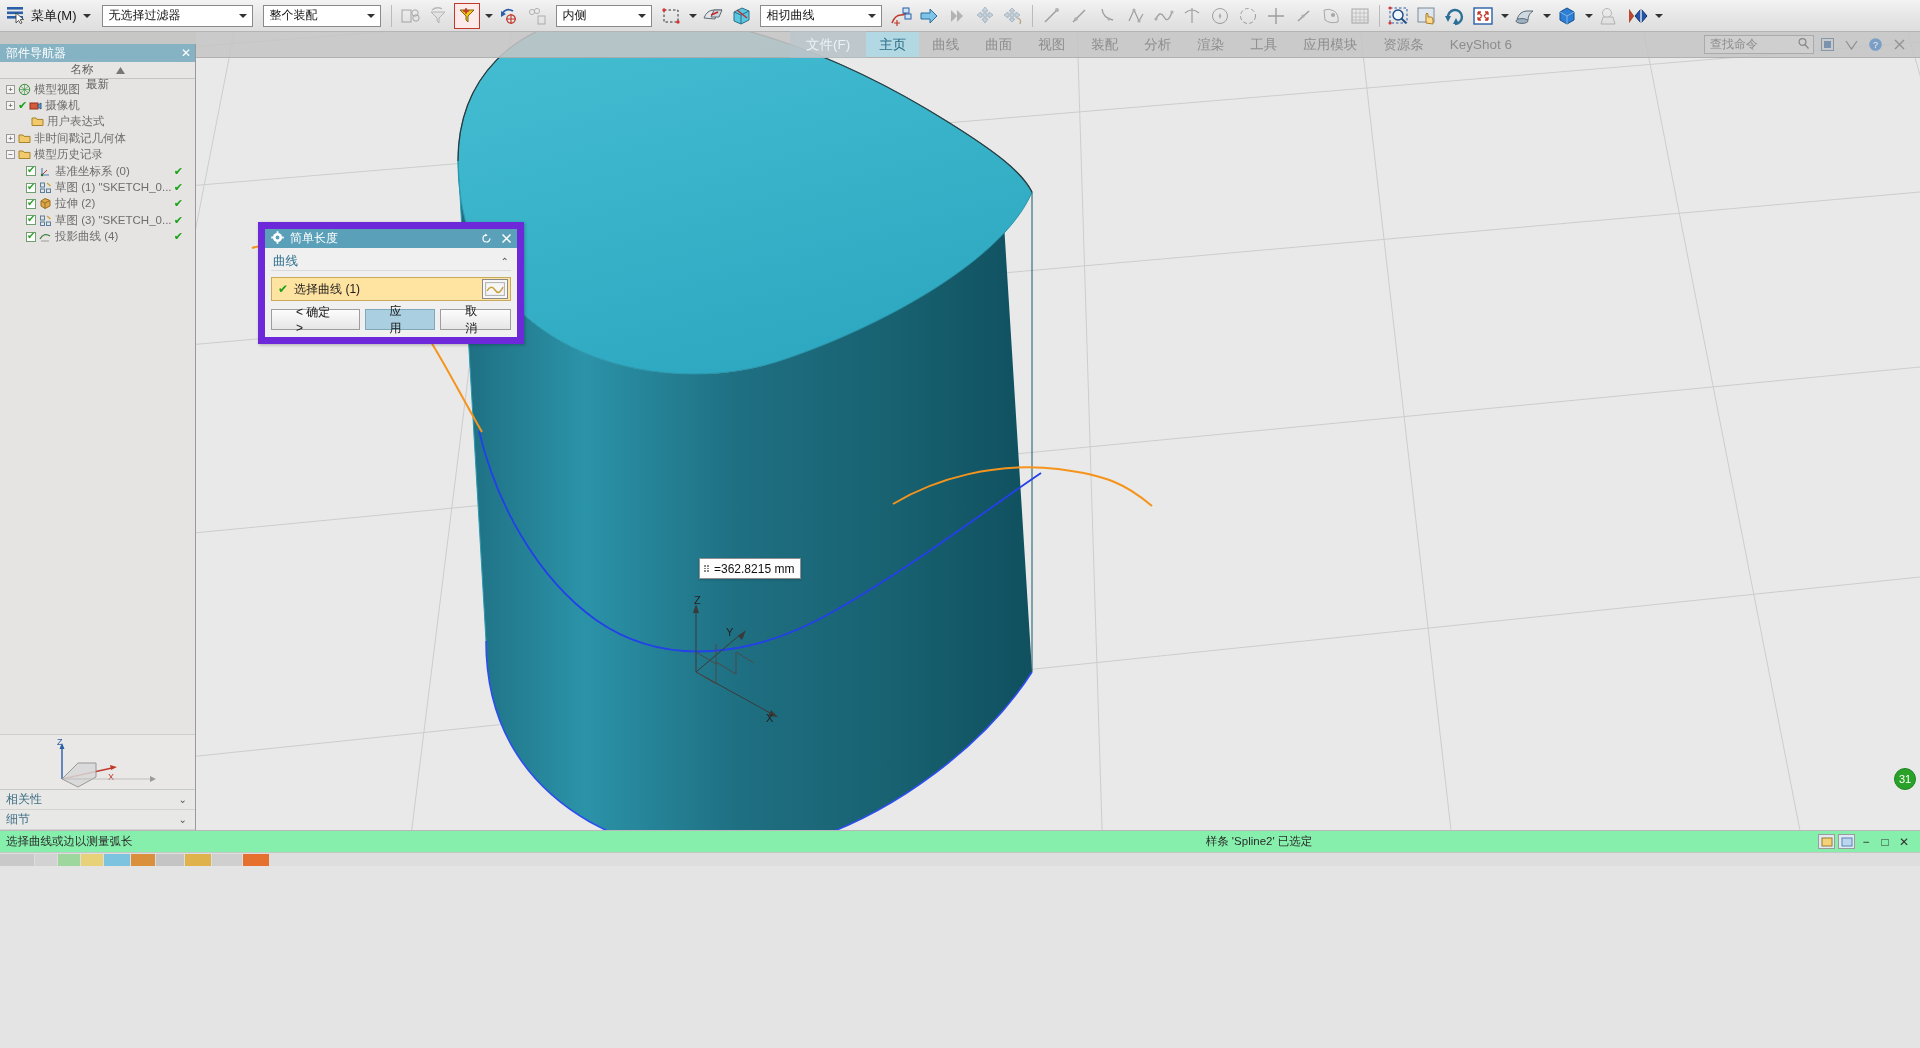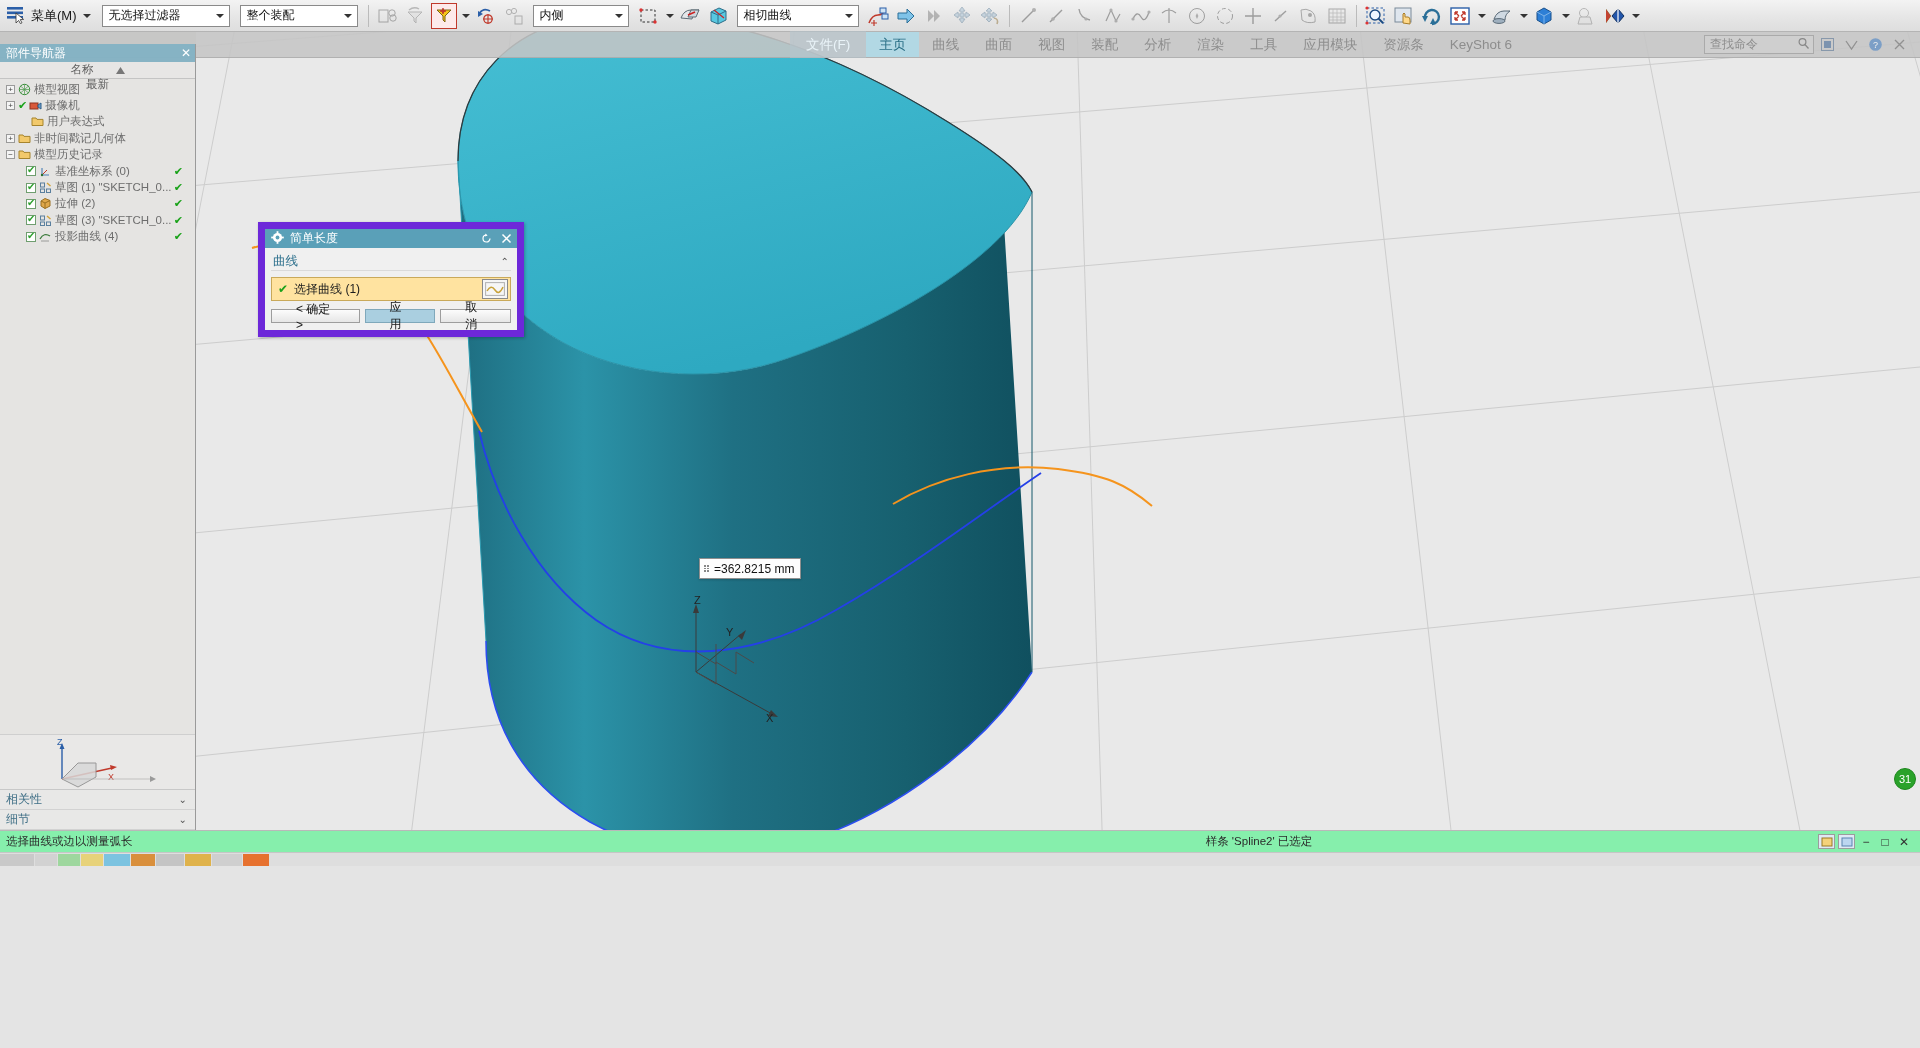--- a/index.html
+++ b/index.html
@@ -120,21 +120,21 @@
   }
   .dlg-field {
     margin-top: 6px; height: 24px; background: #ffe3a0; border: 1px solid #c9a95a;
     display: flex; align-items: center; padding: 0 2px 0 6px; gap: 6px;
   }
   .dlg-field .lbl { flex: 1; font-size: 12px; color: #1c1c1c; }
   .dlg-field .chkmark { color: #1aa11a; font-size: 12px; font-weight: bold; }
   .curvebtn { width: 26px; height: 20px; border: 1px solid #8a8a8a; background: #f6f6f6; display: flex; align-items: center; justify-content: center; }
   .dlg-footer { padding: 8px 6px 7px 6px; display: flex; justify-content: flex-end; gap: 5px; background: #f0f0f0; }
   .dbtn {
-    min-width: 48px; height: 14px; border: 1px solid #9d9d9d; background: linear-gradient(180deg,#fcfcfc,#e6e6e6);
+    min-width: 48px; height: 21px; border: 1px solid #9d9d9d; background: linear-gradient(180deg,#fcfcfc,#e6e6e6);
     font-size: 12px; color: #161616; display: flex; align-items: center; justify-content: center; padding: 0 24px;
   }
   .dbtn.primary { background: #aacfe0; border-color: #7fa8bb; }
 
   
   .measure {
     position: absolute; left: 699px; top: 558px; height: 21px;
     background: #fdfdfd; border: 1px solid #8f8f8f;
     display: flex; align-items: center; gap: 5px; padding: 0 6px 0 4px;
     font-size: 12px; color: #111; box-shadow: 0 1px 2px rgba(0,0,0,.18);
@@ -274,21 +274,21 @@
           <rect x="2" y="3" width="16" height="2.6" fill="#2b5fa8"></rect>
           <rect x="2" y="7.5" width="16" height="2.6" fill="#2b5fa8"></rect>
           <rect x="2" y="12" width="16" height="2.6" fill="#2b5fa8"></rect>
           <path d="M11 9 L11 19 L13.6 16.4 L15.4 19.6 L17 18.8 L15.2 15.6 L18.6 15.4 Z" fill="#fff" stroke="#333" stroke-width=".8"></path>
         </svg>
       </span>
       <span class="tb-menu-label">菜单(M)</span>
       <span class="caret"></span>
     </div>
 
-    <div class="combo" style="width:128px;">
+    <div class="combo" style="width:151px;">
       <span>无选择过滤器</span>
       <span class="arrowbox">
           <span class="caret"></span>
         </span>
     </div>
 
     <div class="combo" style="width:118px;">
       <span>整个装配</span>
       <span class="arrowbox">
           <span class="caret"></span>

